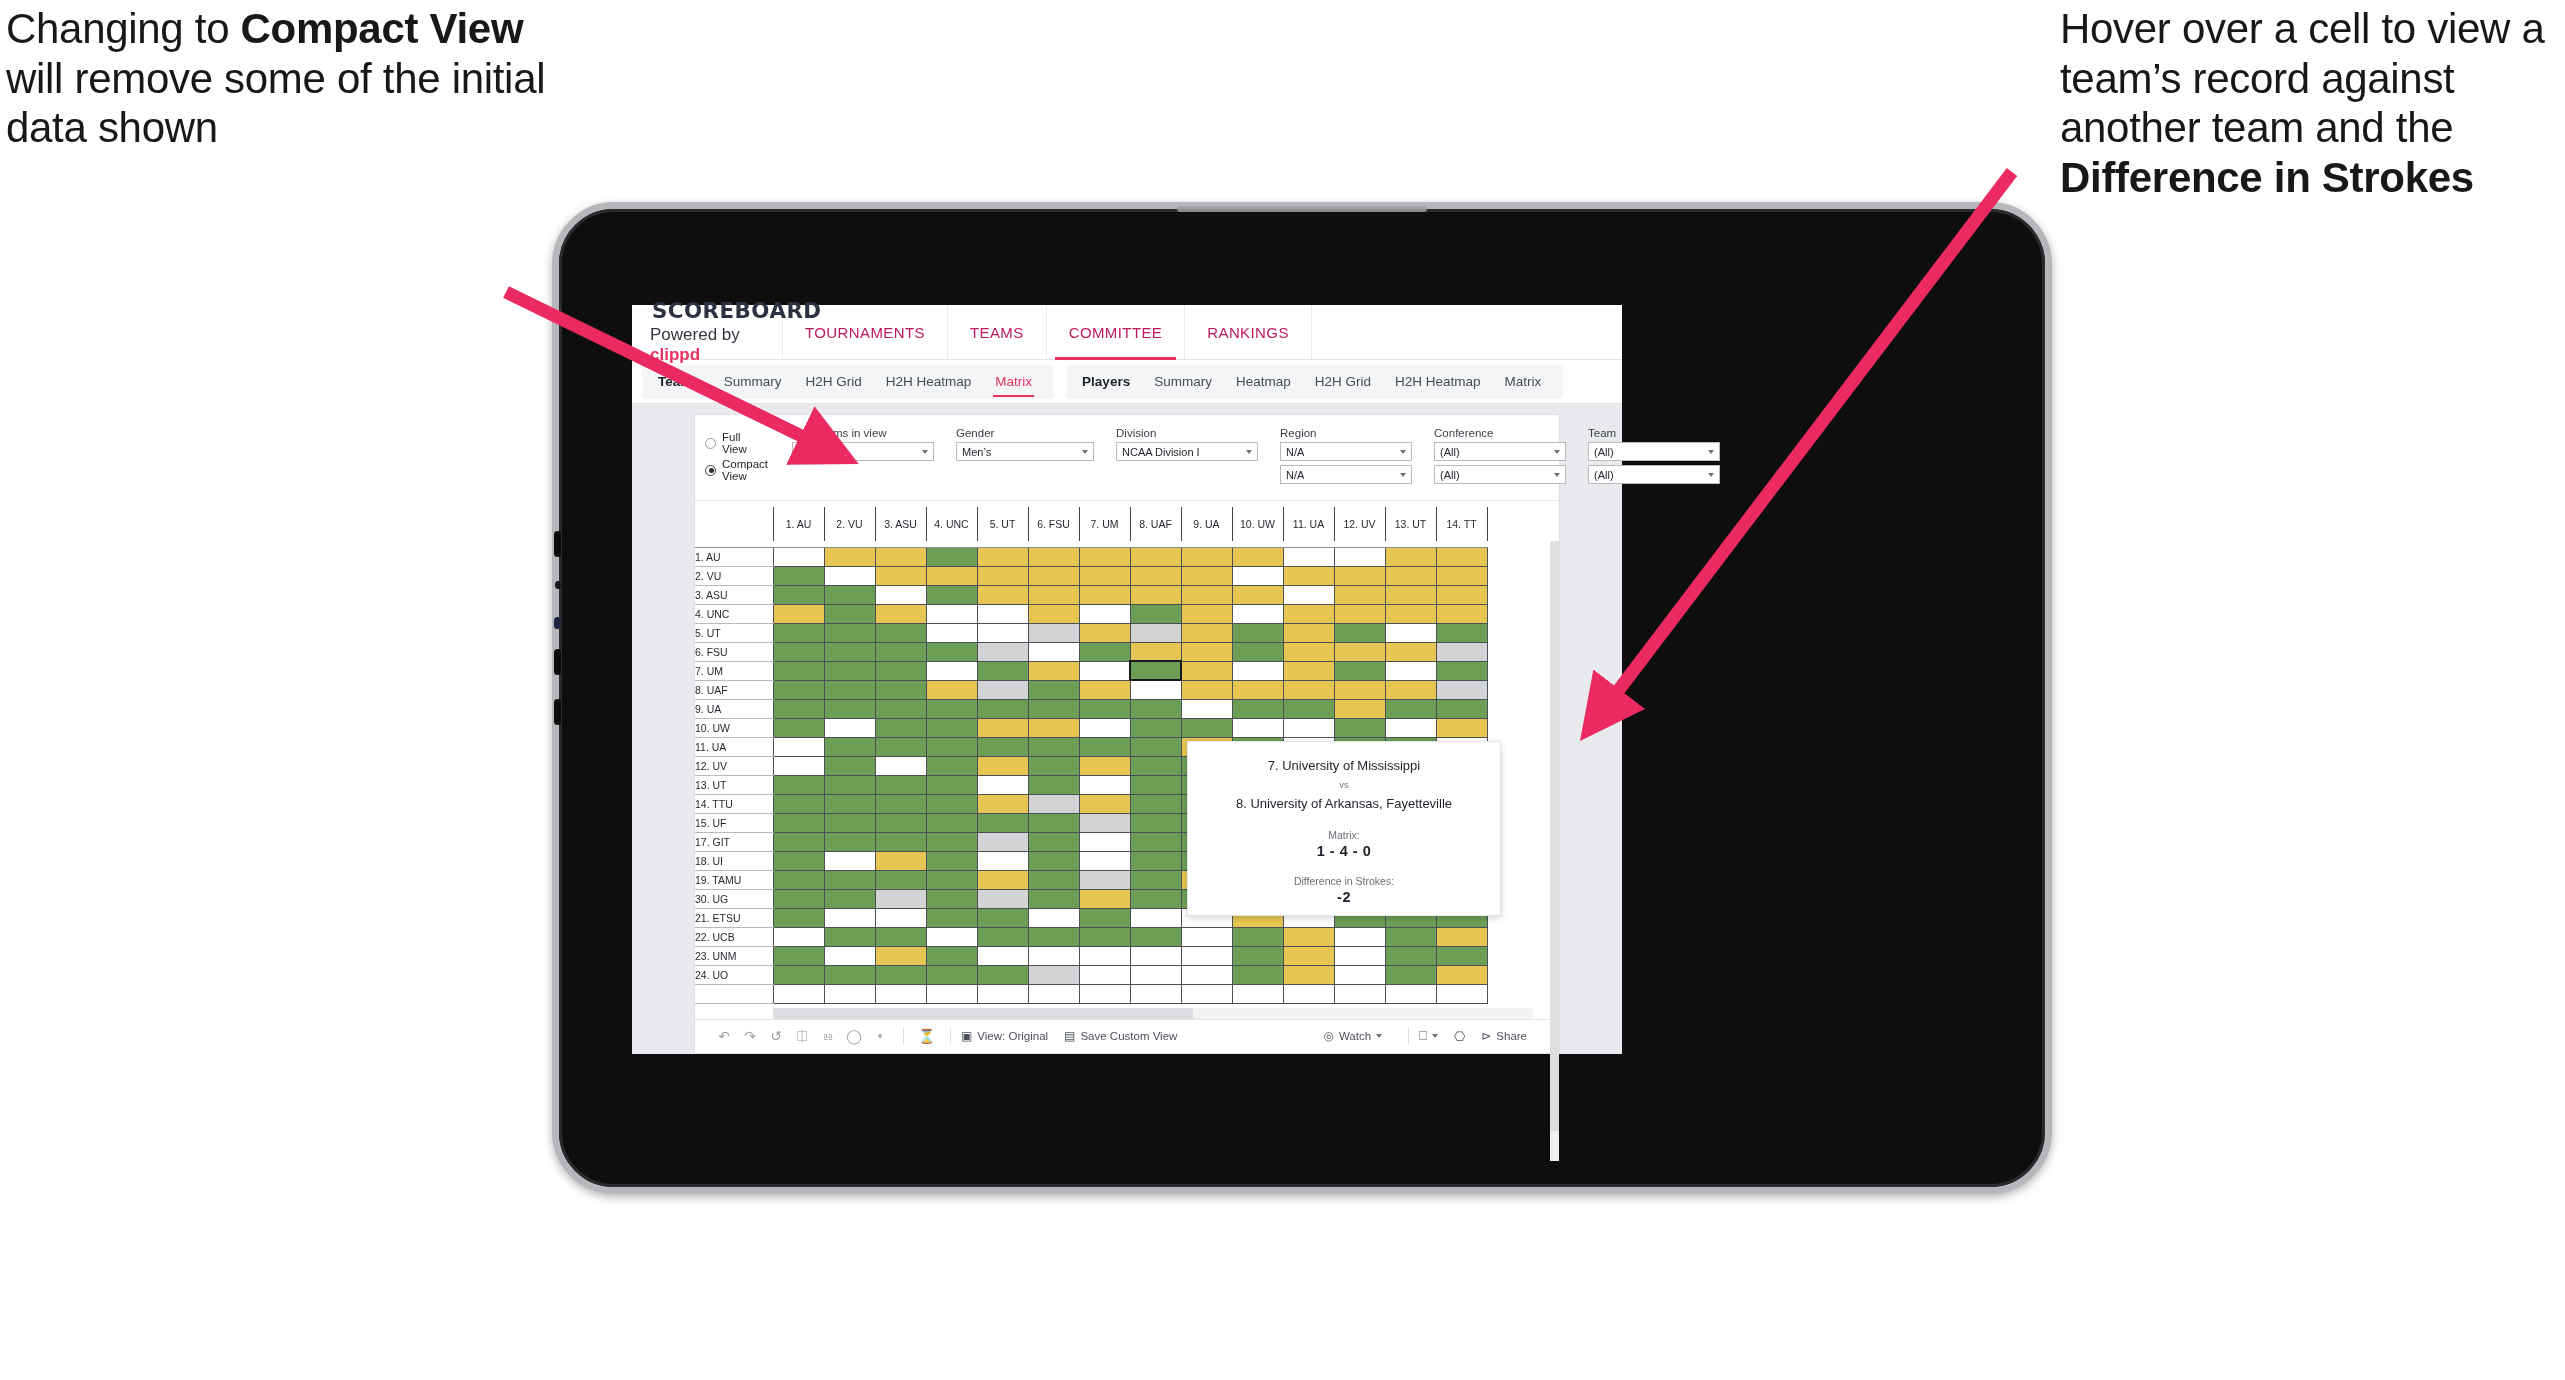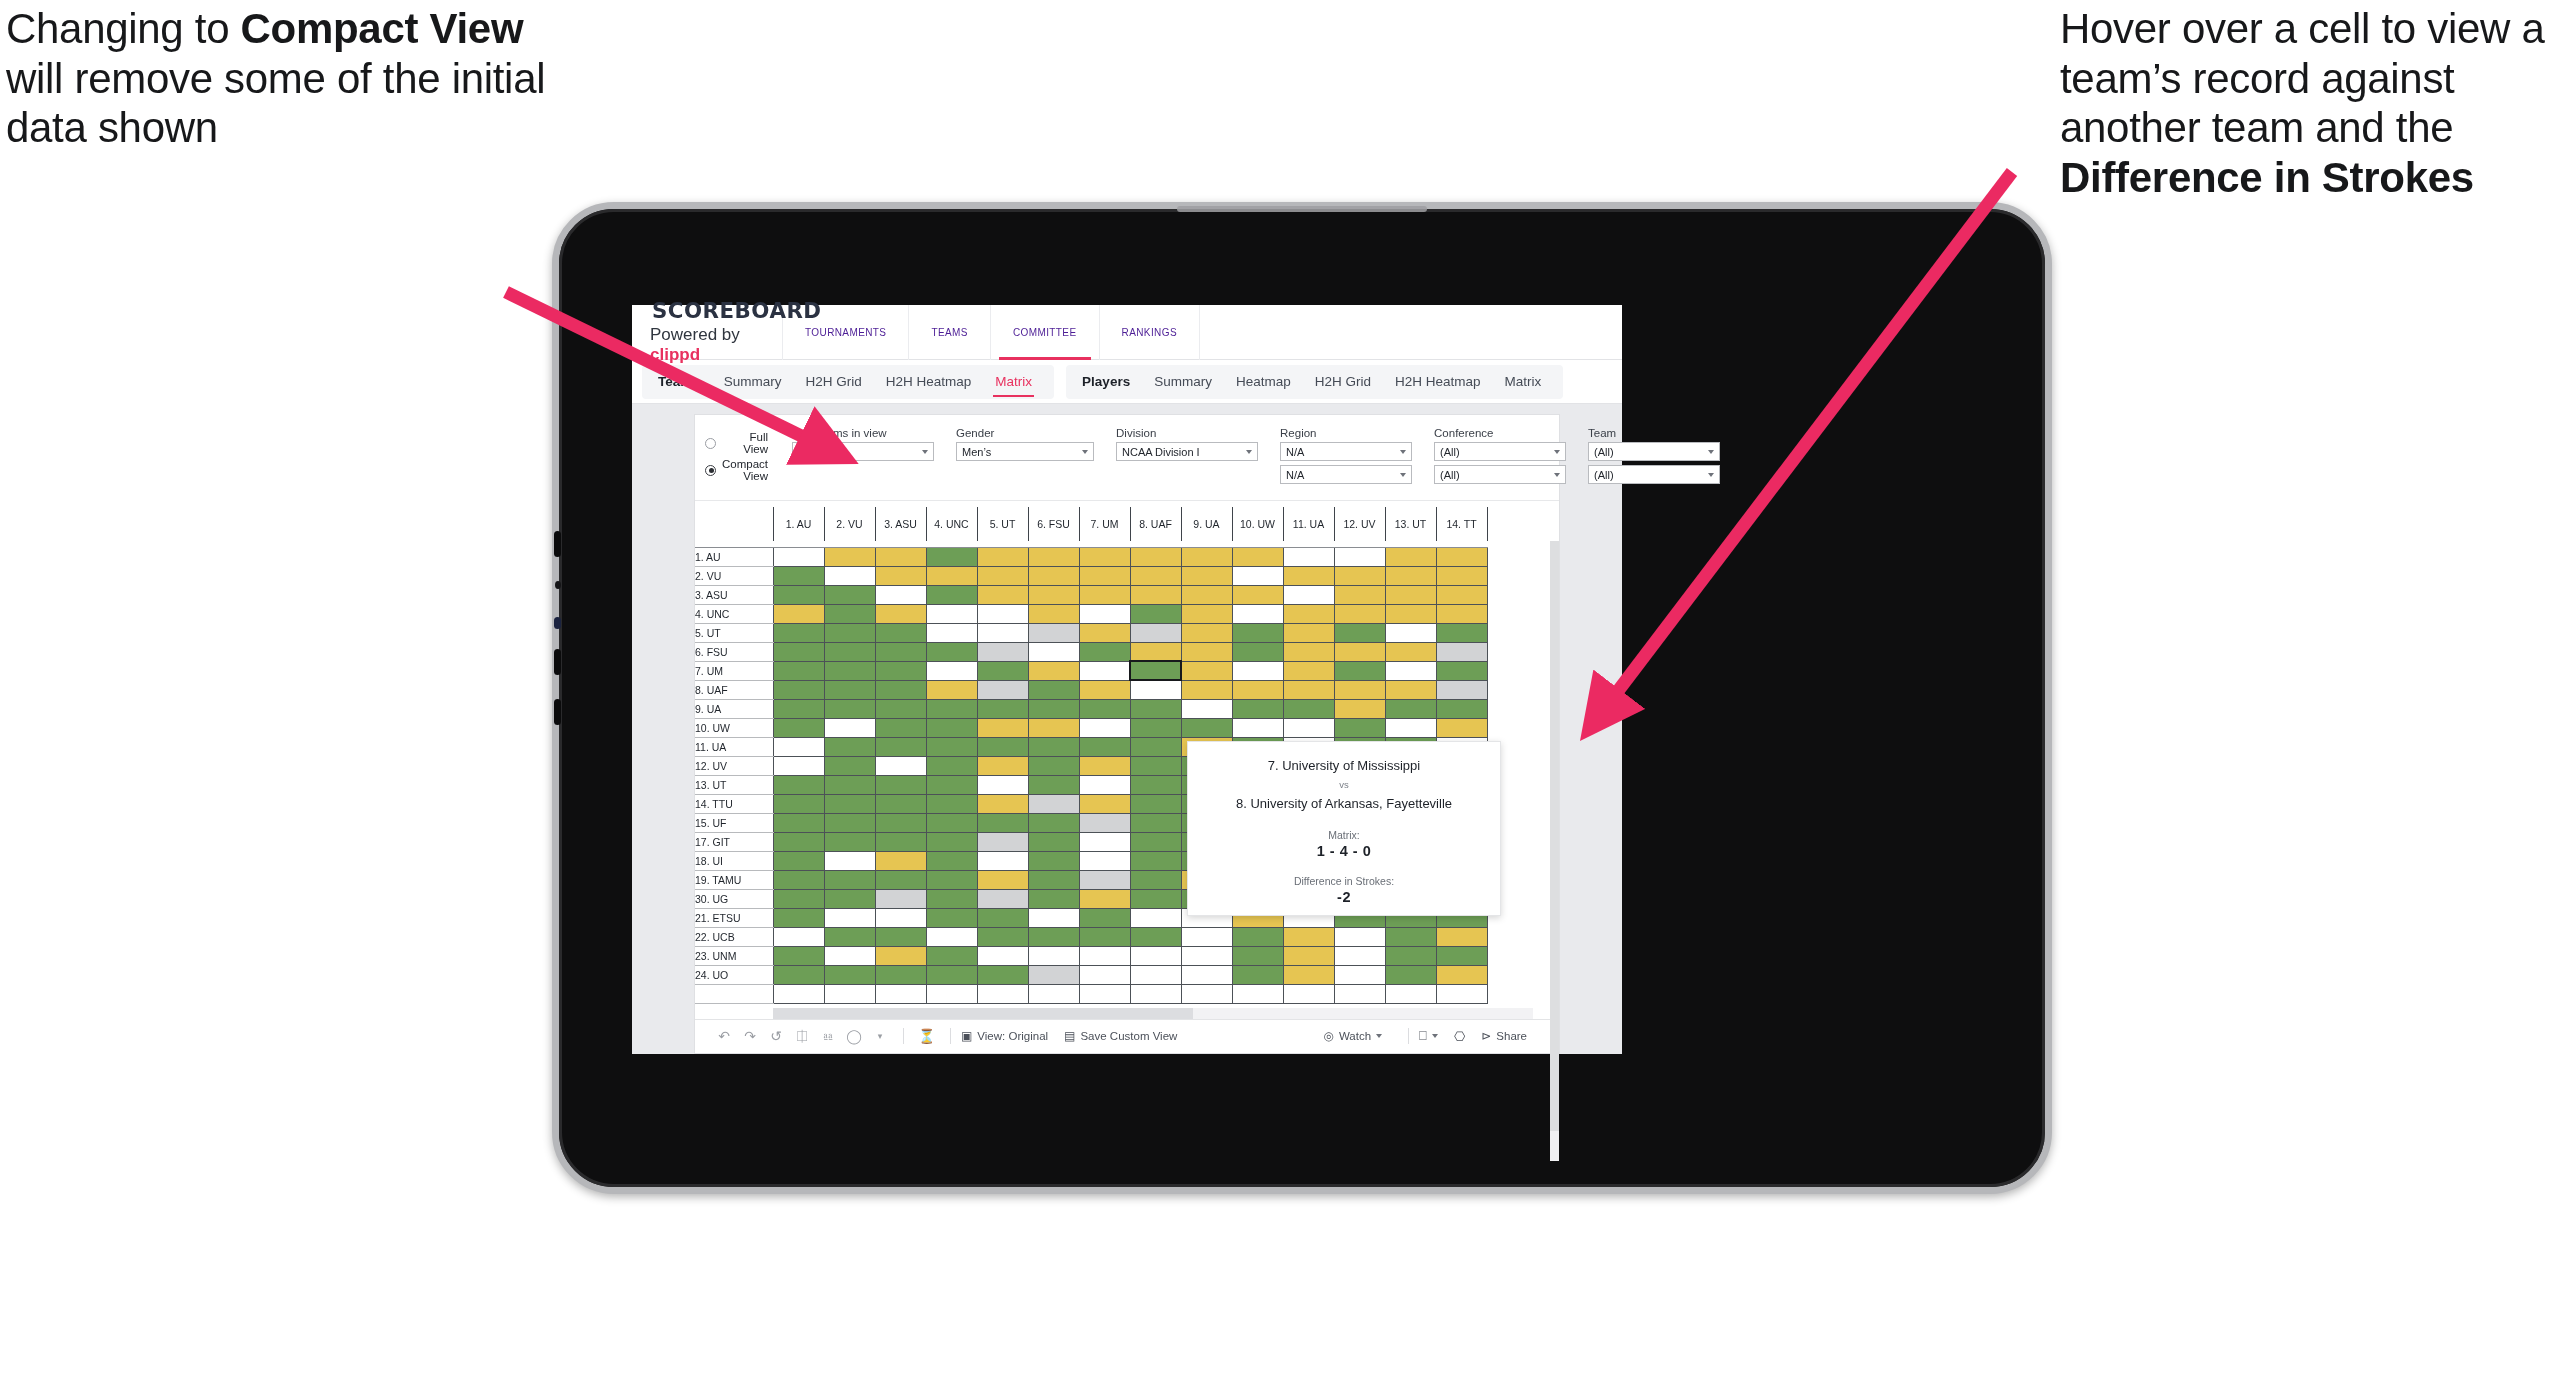--- a/index.html
+++ b/index.html
@@ -80,21 +80,21 @@
     font-size: 22px; font-weight: 800; letter-spacing: .5px;
     color:#2b3242; font-family:"DejaVu Sans", sans-serif;
     line-height:1; transform: scaleX(.97);
   }
   .brand-sub { font-size: 17px; color:#30363f; margin-top:3px; }
   .brand-sub span { color:#e8315f; font-weight:700; }
   .topnav-sep { width:1px; height:55px; background:#ebecef; }
   .topnav-item {
     padding: 0 22px; height: 55px;
     display:flex; align-items:center; justify-content:center;
-    font-size: 10px; color:#4c1d95; letter-spacing:.4px;
+    font-size: 15px; color:#be185d; letter-spacing:.4px;
     position: relative; cursor:pointer;
   }
   .topnav-item.active::after {
     content:""; position:absolute; left:8px; right:8px; bottom:0;
     height:3px; background:#e8315f;
   }
 
   
   .subnav {
     height: 44px; background:#ffffff;
@@ -133,21 +133,21 @@
     margin-bottom: 4px; cursor:pointer;
   }
   .fselect .caret {
     position:absolute; right:5px; top:50%; transform:translateY(-50%);
     width:0;height:0;border-left:3.5px solid transparent;border-right:3.5px solid transparent;
     border-top:4.5px solid #6e727a;
   }
   .fselect.wide { width: 142px; }
   .fselect.narrow { width: 138px; }
   .radios { padding-top: 4px; margin-right: 24px; width: 110px; }
-  .radio-row { display:flex; align-items:center; margin-bottom: 3px; cursor:pointer;text-align:right; }
+  .radio-row { display:flex; align-items:center; margin-bottom: 3px; cursor:pointer; }
   .radio-dot {
     width: 11px; height: 11px; border-radius:50%; border:1px solid #9a9da3;
     background:#fff; margin-right:6px; position:relative; flex:none;
   }
   .radio-row.sel .radio-dot { border-color:#3a3d42; }
   .radio-row.sel .radio-dot::after {
     content:""; position:absolute; left:2.5px; top:2.5px; width:5px;height:5px;
     border-radius:50%; background:#2b2e33;
   }
   .radio-label { font-size: 11.5px; color:#23272e; }

